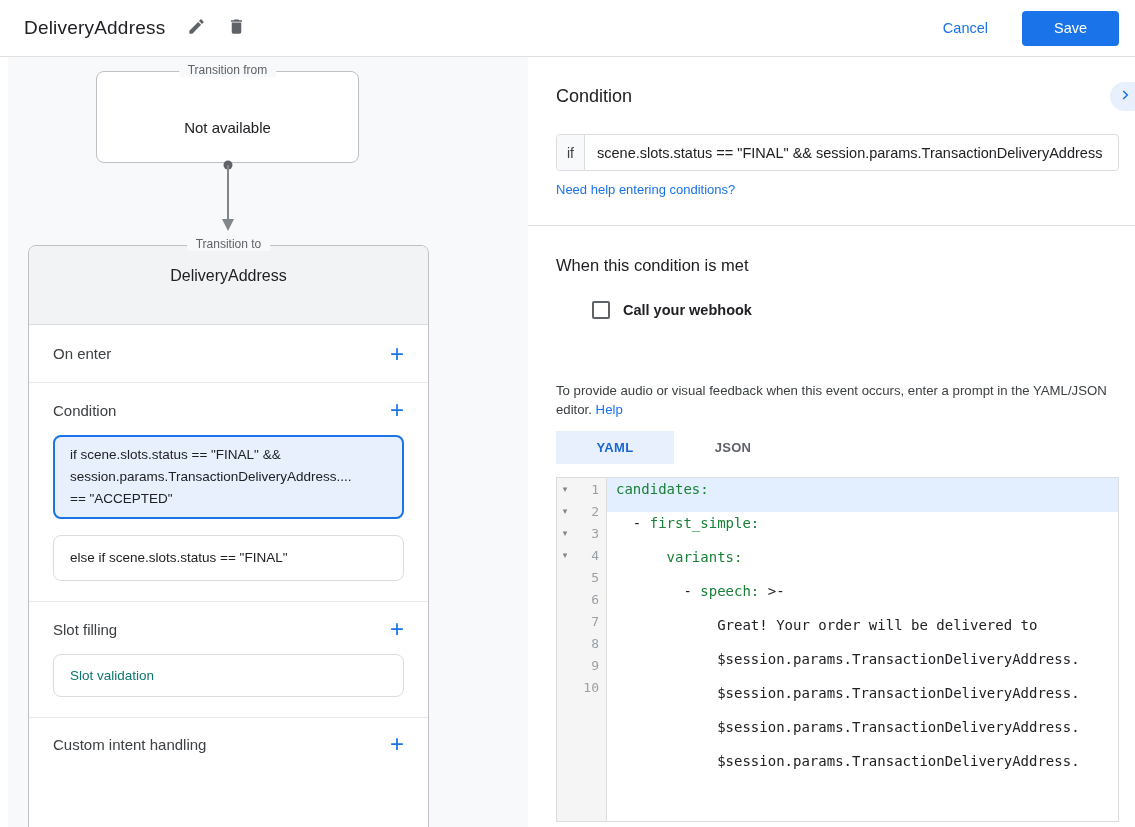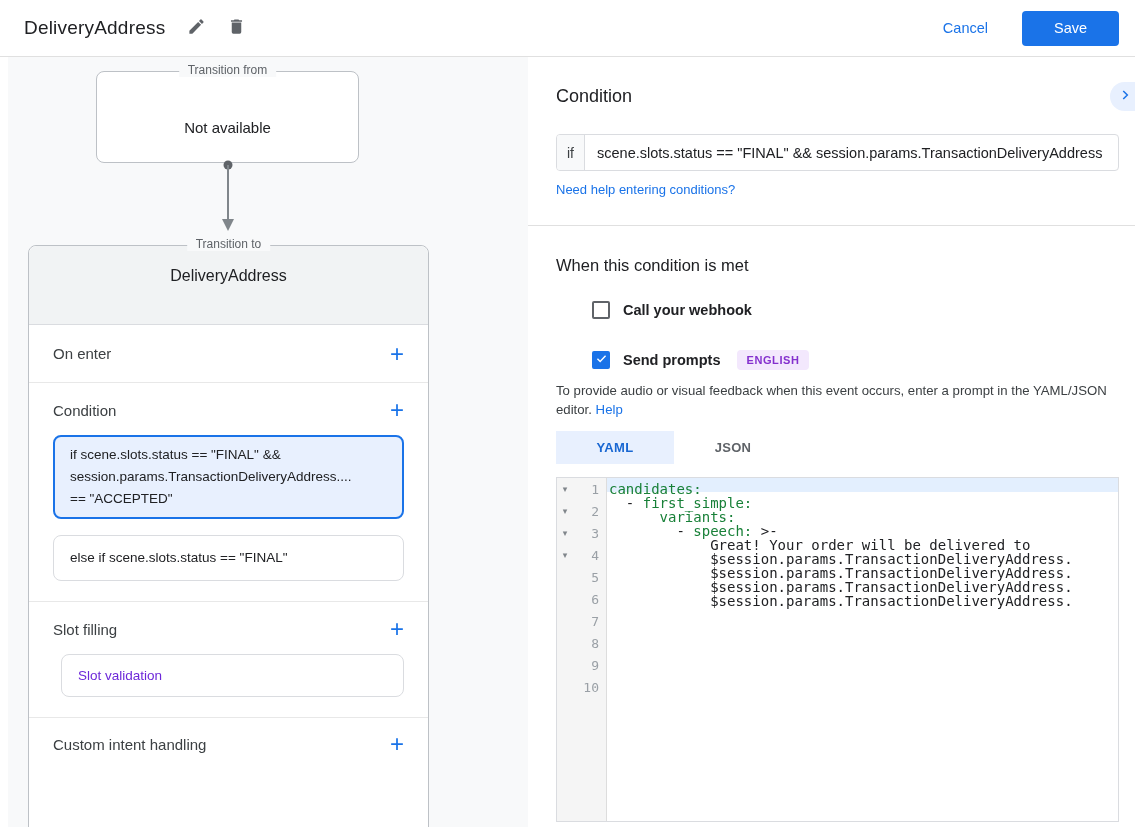--- a/index.html
+++ b/index.html
@@ -32,21 +32,21 @@
   .row-onenter { height:58px; border-bottom:1px solid #e8e8e8; }
   .section-label { font-size:15px; color:#3c4043; }
   .plus { font-size:24px; font-weight:300; color:#1a73e8; line-height:20px; cursor:pointer; user-select:none; }
 
   .cond-section { padding:17px 24px 20px 24px; border-bottom:1px solid #e8e8e8; }
   .cond-head { display:flex; align-items:center; justify-content:space-between; }
   .cond-card { margin-top:15px; border:2px solid #1a73e8; background:#e8f0fe; border-radius:8px; padding:7px 15px; font-size:13.5px; color:#202124; line-height:22px; white-space:pre-line; cursor:pointer; }
   .cond-card2 { margin-top:16px; border:1px solid #dadce0; background:#fff; border-radius:8px; padding:11px 16px; font-size:13.5px; color:#202124; line-height:22px; white-space:pre-line; cursor:pointer; }
 
   .slot-section { padding:17px 24px 20px 24px; border-bottom:1px solid #e8e8e8; }
-  .slot-card { margin-top:15px; border:1px solid #dadce0; background:#fff; border-radius:8px; padding:13px 16px; font-size:13.5px; color:#6d28d9; cursor:pointer;margin-left:8px; }
+  .slot-card { margin-top:15px; border:1px solid #dadce0; background:#fff; border-radius:8px; padding:13px 16px; font-size:13.5px; color:#0f766e; cursor:pointer; }
 
   .row-custom { height:52px; }
 
   
   .right-panel { position:absolute; left:528px; top:57px; width:607px; height:770px; background:#fff; }
   .cond-title { position:absolute; left:28px; top:29px; font-size:18px; color:#202124; }
   .chevron-btn { position:absolute; left:582px; top:25px; width:25px; height:29px; background:#e8f0fe; border-radius:15px 0 0 15px; display:flex; align-items:center; padding-left:8px; cursor:pointer; }
   .chevron-btn svg { width:14px; height:14px; stroke:#1a73e8; stroke-width:2.6; fill:none; }
 
   .if-row { position:absolute; left:28px; top:77px; width:563px; height:37px; border:1px solid #dadce0; border-radius:4px; display:flex; overflow:hidden; }
@@ -76,21 +76,21 @@
   .tab--active { background:#e8f0fe; color:#1967d2; }
   .tab--inactive { color:#5f6368; }
 
   
   .editor { position:absolute; left:28px; top:420px; width:563px; height:345px; border:1px solid #dadce0; display:flex; overflow:hidden; background:#fff; }
   .gutter { width:50px; background:#f5f5f5; border-right:1px solid #dddddd; flex:none; }
   .gutter-row { height:22px; display:flex; align-items:center; }
   .fold { width:16px; text-align:center; font-size:9px; color:#80868b; flex:none; user-select:none; cursor:pointer; }
   .lnum { flex:1; text-align:right; padding-right:7px; font-family:"DejaVu Sans Mono", monospace; font-size:13px; color:#9aa0a6; }
   .code-area { flex:1; overflow:hidden; }
-  .code-row { height:14px; line-height:22px; white-space:pre; font-family:"DejaVu Sans Mono", monospace; font-size:14px; padding-left:2px; }
+  .code-row { height:34px; line-height:22px; white-space:pre; font-family:"DejaVu Sans Mono", monospace; font-size:14px; padding-left:9px; }
   .code-row--hl { background:#e3effe; }
   .tok-key { color:#188038; }
   .tok-plain { color:#202124; }
 </style>
 </head>
 <body>
 
 <div class="topbar">
   <div class="page-title">DeliveryAddress</div>
   <div class="icon-btn pencil-btn">
@@ -183,29 +183,20 @@
 
   <div class="panel-divider"></div>
 
   <div class="when-title">When this condition is met</div>
 
   <div class="check-row row-webhook">
     <div class="checkbox"></div>
     <div class="check-label">Call your webhook</div>
   </div>
 
-  <div class="check-row row-prompts">
-    <div class="checkbox checkbox--checked">
-      <span><svg viewBox="0 0 24 24">
-            <path d="M4.5 12.5 L9.5 17.5 L19.5 7"></path>
-          </svg></span>
-    </div>
-    <div class="check-label">Send prompts</div>
-    <div class="lang-badge">ENGLISH</div>
-  </div>
 
   <div class="prompt-desc">
     <span>To provide audio or visual feedback when this event occurs, enter a prompt in the YAML/JSON editor.</span>
     <span class="inline-link">Help</span>
   </div>
 
   <div class="tabs">
     <div class="tab tab--active">YAML</div>
     <div class="tab tab--inactive">JSON</div>
   </div>

